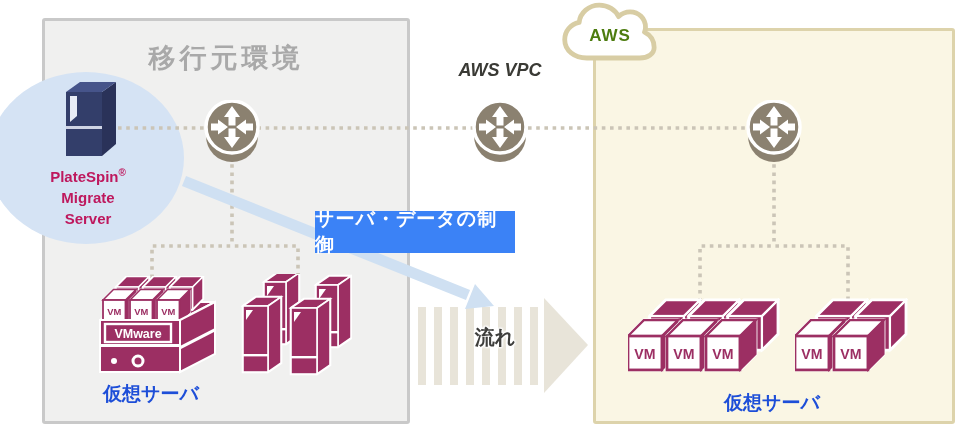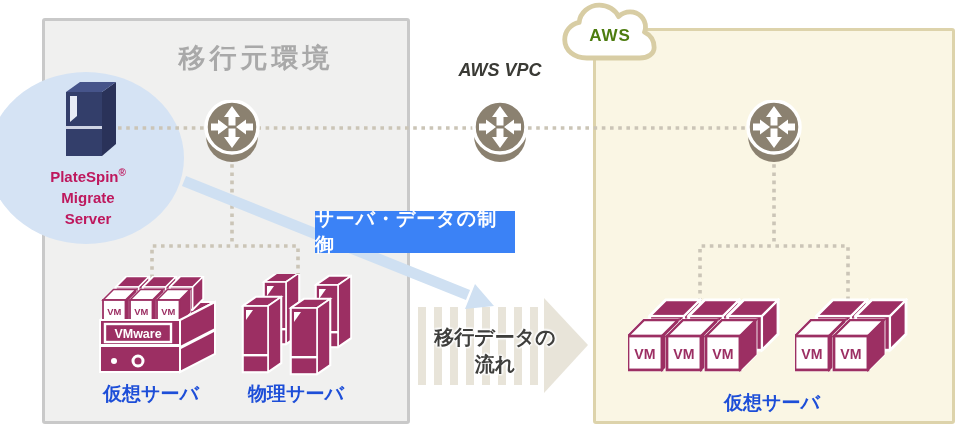--- a/index.html
+++ b/index.html
@@ -5,21 +5,21 @@
   html,body{margin:0;padding:0;background:#fff;}
   .canvas{
     position:relative;width:961px;height:428px;background:#fff;overflow:hidden;
     font-family:"Liberation Sans","DejaVu Sans",sans-serif;
   }
   .abs{position:absolute;}
   
   .env-box{box-sizing:border-box;border-radius:3px;}
   .source-box{left:42px;top:18px;width:368px;height:406px;background:#f0f0ef;border:3px solid #c9c9c9;z-index:1;}
   .cloud-box{left:593px;top:28px;width:362px;height:396px;background:#faf6e4;border:3px solid #ddd3ab;z-index:1;}
-  .env-title{font-weight:bold;font-size:27px;letter-spacing:4px;text-align:center;z-index:6;margin-left:30px;}
+  .env-title{font-weight:bold;font-size:27px;letter-spacing:4px;text-align:center;z-index:6;}
   .source-title{left:42px;top:40px;width:368px;color:#a9a9a9;}
   .cloud-title{left:593px;top:42px;width:362px;color:#b3a269;}
   
   .ellipse{left:-12px;top:72px;width:196px;height:172px;border-radius:50%;background:#d5e3f4;z-index:2;}
   .platespin-text{left:23px;top:162px;width:130px;text-align:center;font-size:15px;font-weight:bold;
     color:#be185d;line-height:21px;z-index:6;}
   .platespin-text sup{font-size:10px;}
   
   .icon-label{font-weight:bold;font-size:19px;color:#1d4ed8;text-align:center;z-index:6;}
   .vs-left{left:76px;top:381px;width:150px;}
@@ -191,21 +191,20 @@
 
     <g>
       <polygon points="51,34 64,25 90,25 90,91 77,100 51,100" fill="#fff" stroke="#fff" stroke-width="2.6"></polygon>
       <polygon points="51,34 64,25 90,25 77,34" fill="#9c2f63" stroke="#fff" stroke-width="1.6"></polygon>
       <polygon points="77,34 90,25 90,91 77,100" fill="#9c2f63" stroke="#fff" stroke-width="1.6"></polygon>
       <rect x="51" y="34" width="26" height="66" fill="#9c2f63" stroke="#fff" stroke-width="1.6"></rect>
       <polygon points="54,38 61,38 54,48" fill="#fff"></polygon>
       <rect x="51" y="82" width="26" height="2.4" fill="#fff"></rect>
     </g>
   </svg>
-  <div class="abs icon-label ps-left">物理サーバ</div>
 
   <svg class="abs layer-icon" style="left:628px;top:298px;" width="160" height="76" viewBox="0 0 160 76">
     <use href="#cube-back" transform="translate(22,2.2) scale(1.13)"></use>
     <use href="#cube-back" transform="translate(61,2.2) scale(1.13)"></use>
     <use href="#cube-back" transform="translate(100,2.2) scale(1.13)"></use>
     <use href="#cube" transform="translate(0,22.2) scale(1.13)"></use>
     <use href="#cube" transform="translate(39,22.2) scale(1.13)"></use>
     <use href="#cube" transform="translate(78,22.2) scale(1.13)"></use>
   </svg>
 
@@ -213,17 +212,16 @@
     <use href="#cube-back" transform="translate(22,2.2) scale(1.13)"></use>
     <use href="#cube-back" transform="translate(61,2.2) scale(1.13)"></use>
     <use href="#cube" transform="translate(0,22.2) scale(1.13)"></use>
     <use href="#cube" transform="translate(39,22.2) scale(1.13)"></use>
   </svg>
   <div class="abs icon-label vs-right">仮想サーバ</div>
 
   <div class="abs control-box">サーバ・データの制御</div>
 
   <div class="abs flow-text">
-    <div>移行データの</div>
     <div>流れ</div>
   </div>
 
 </div>
 
 </body></html>

